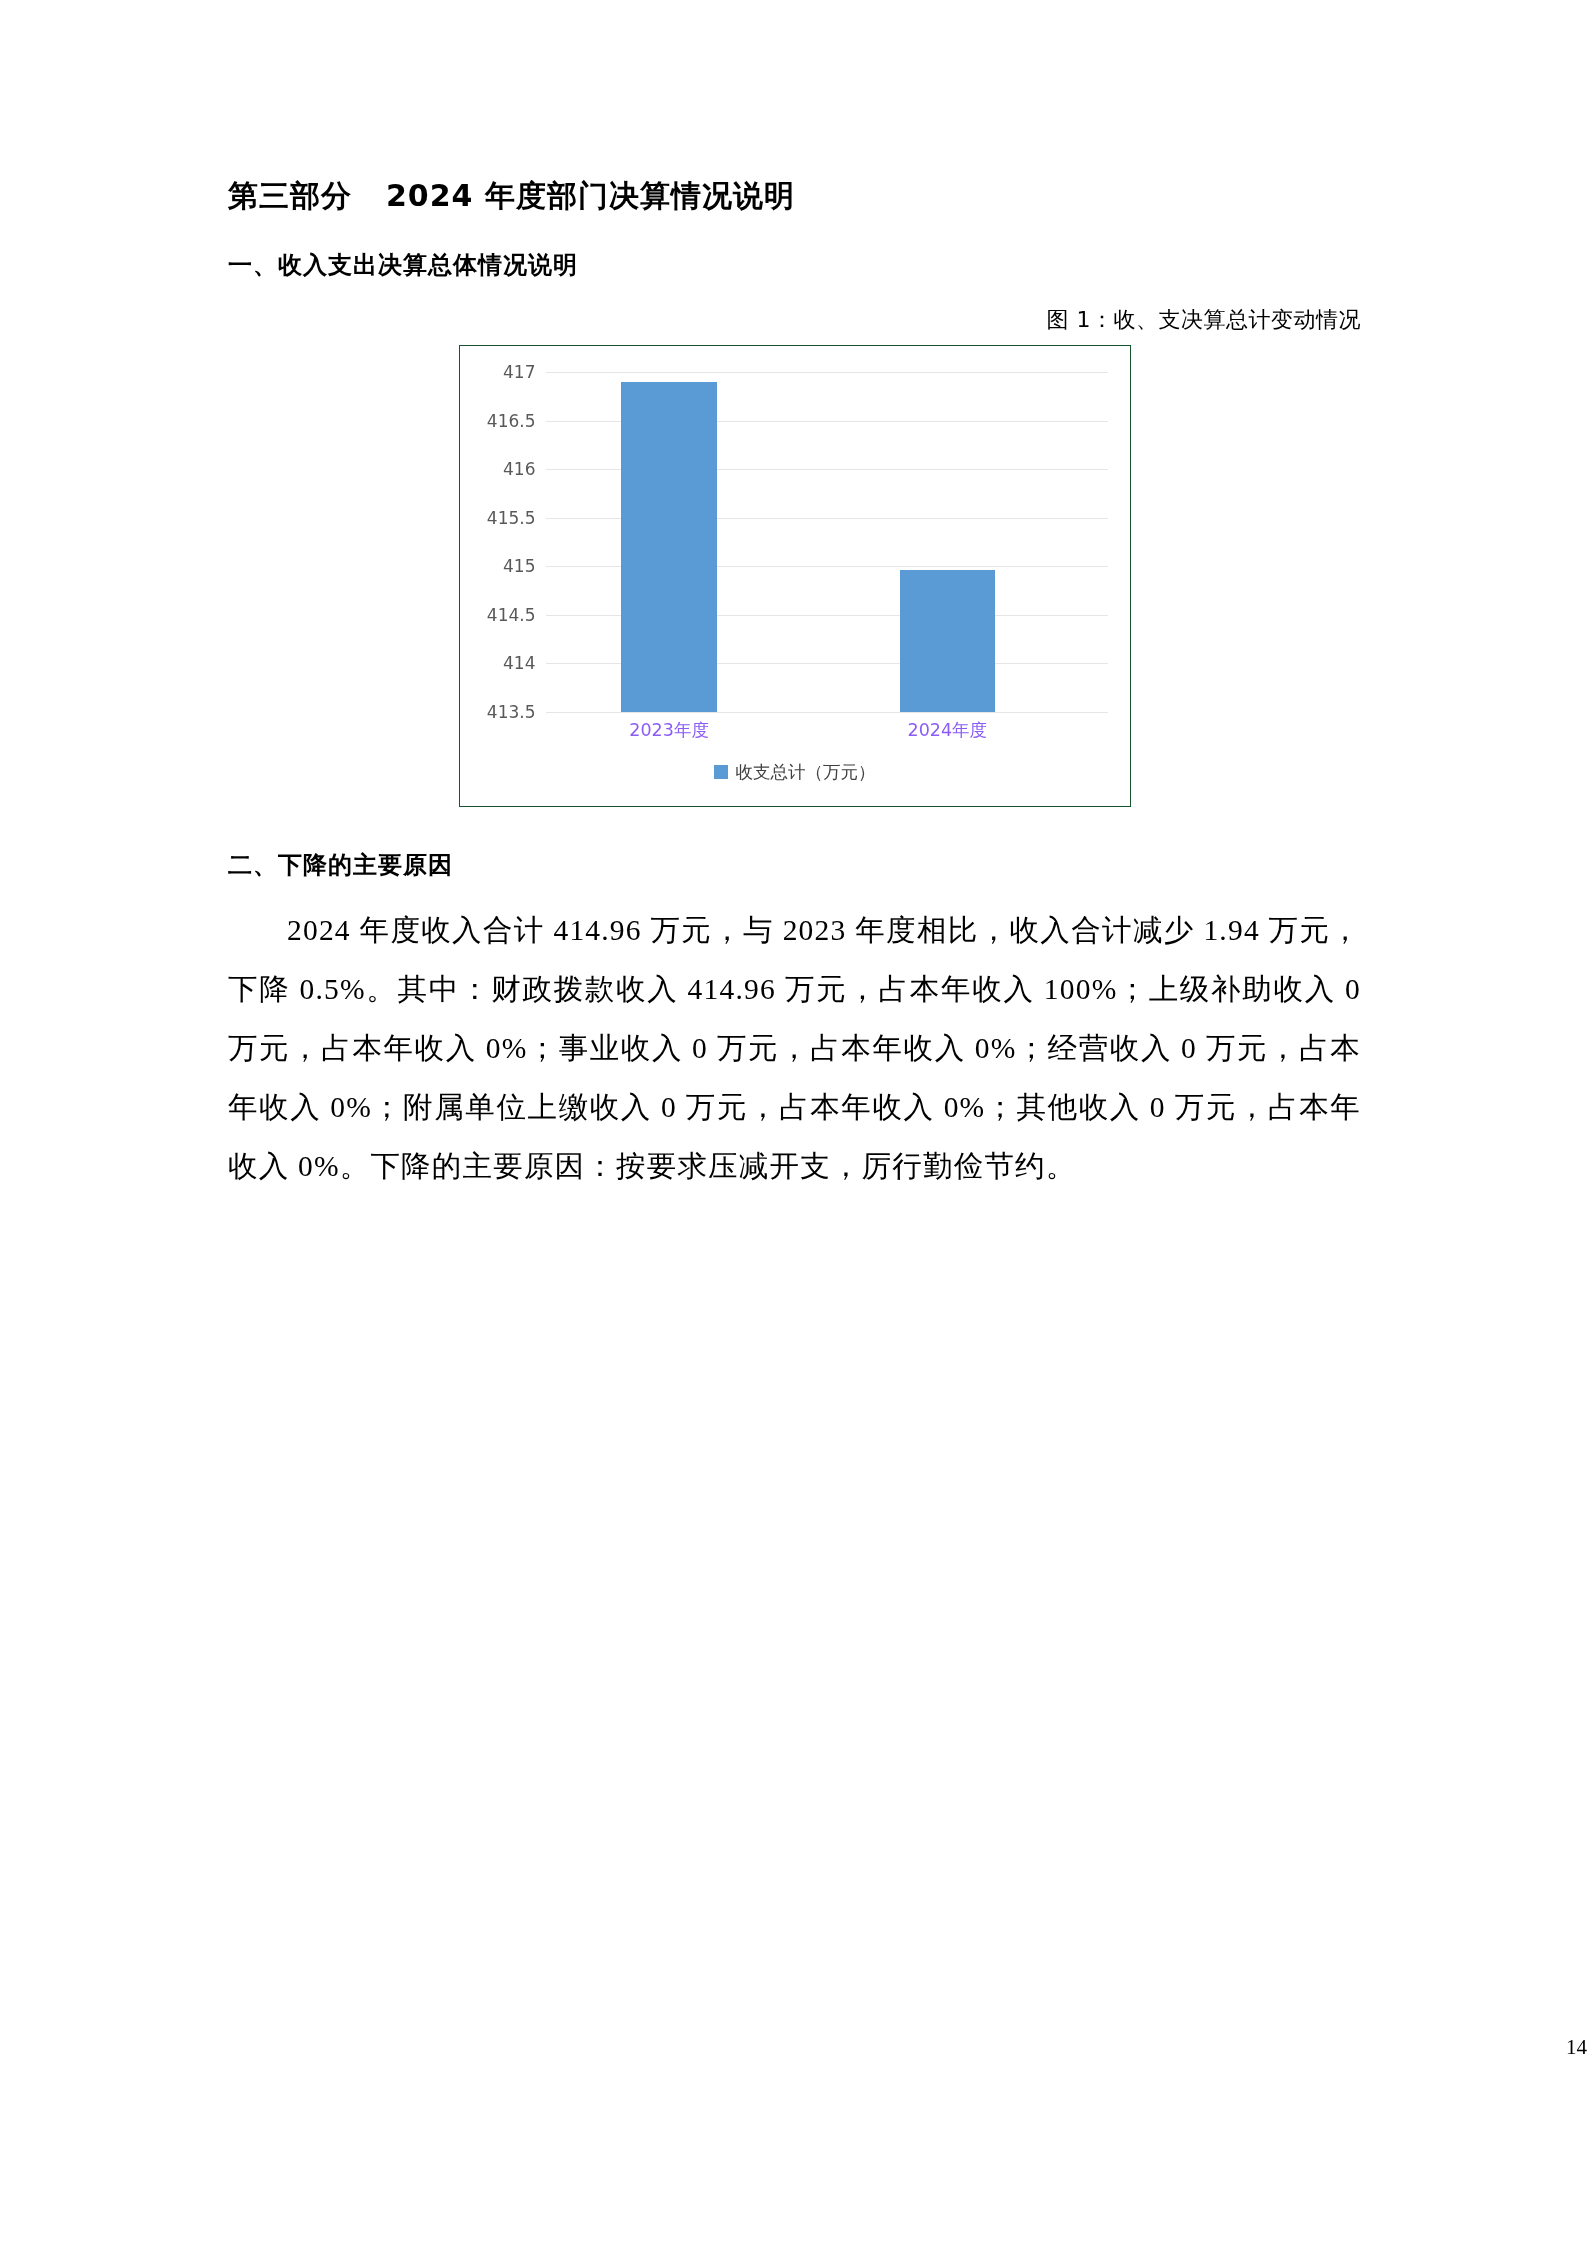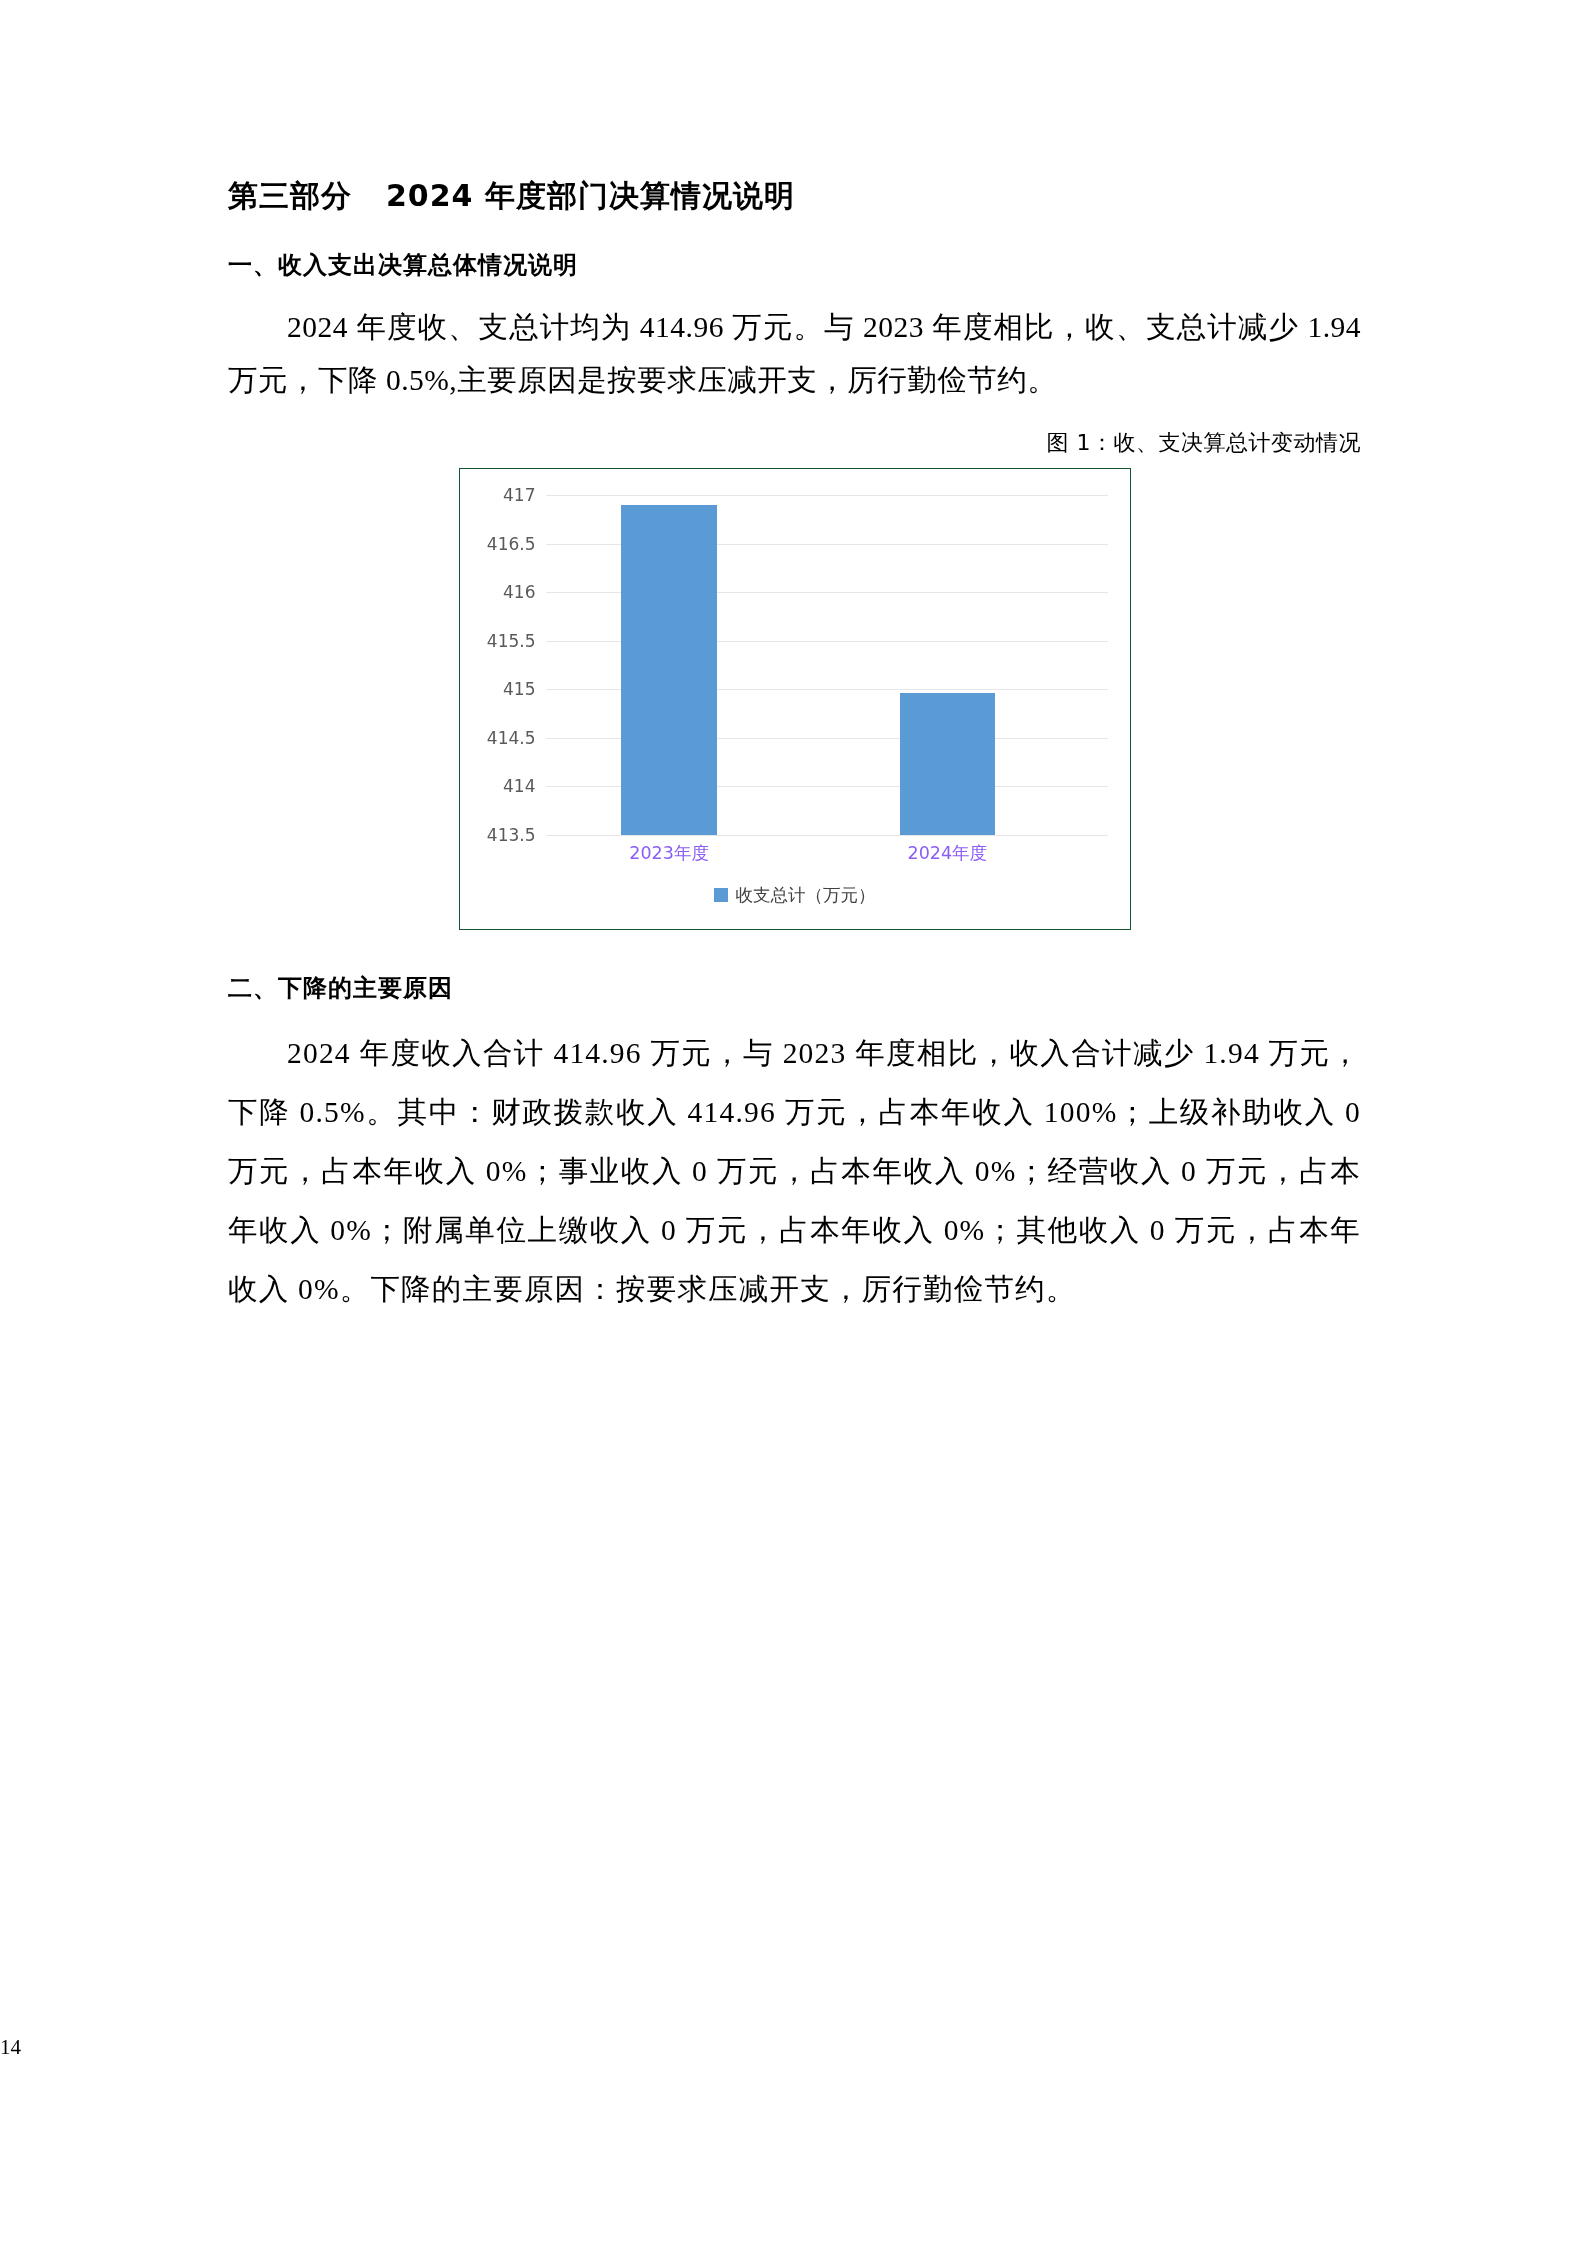--- a/index.html
+++ b/index.html
@@ -139,40 +139,39 @@
     height: 14px;
     background: #5b9bd5;
     vertical-align: -1px;
     margin-right: 8px;
   }
   .page-number {
     position: absolute;
     left: 0;
     right: 0;
     top: 2035px;
-    text-align: left;
+    text-align: right;
     font-family: "Liberation Serif", serif;
     font-size: 21px;
     color: #000;
   }
 </style>
 </head>
 <body>
 
 <div class="page">
 
   <div class="content">
 
     <div class="h-part">
       <span>第三部分</span><span class="sp"></span><span>2024 年度部门决算情况说明</span>
     </div>
 
     <div class="h-sec">一、收入支出决算总体情况说明</div>
 
-    <p class="body-text">2024 年度收、支总计均为 414.96 万元。与 2023 年度相比，收、支总计减少 1.94 万元，下降 0.5%,主要原因是按要求压减开支，厉行勤俭节约。</p>
 
     <div class="fig-caption">图 1：收、支决算总计变动情况</div>
 
     <div class="chart-box">
       <div class="plot">
 
         <div class="gridline" style="top:0%;">
           <span class="ytick">417</span>
         </div>
         <div class="gridline" style="top:14.2857%;">

